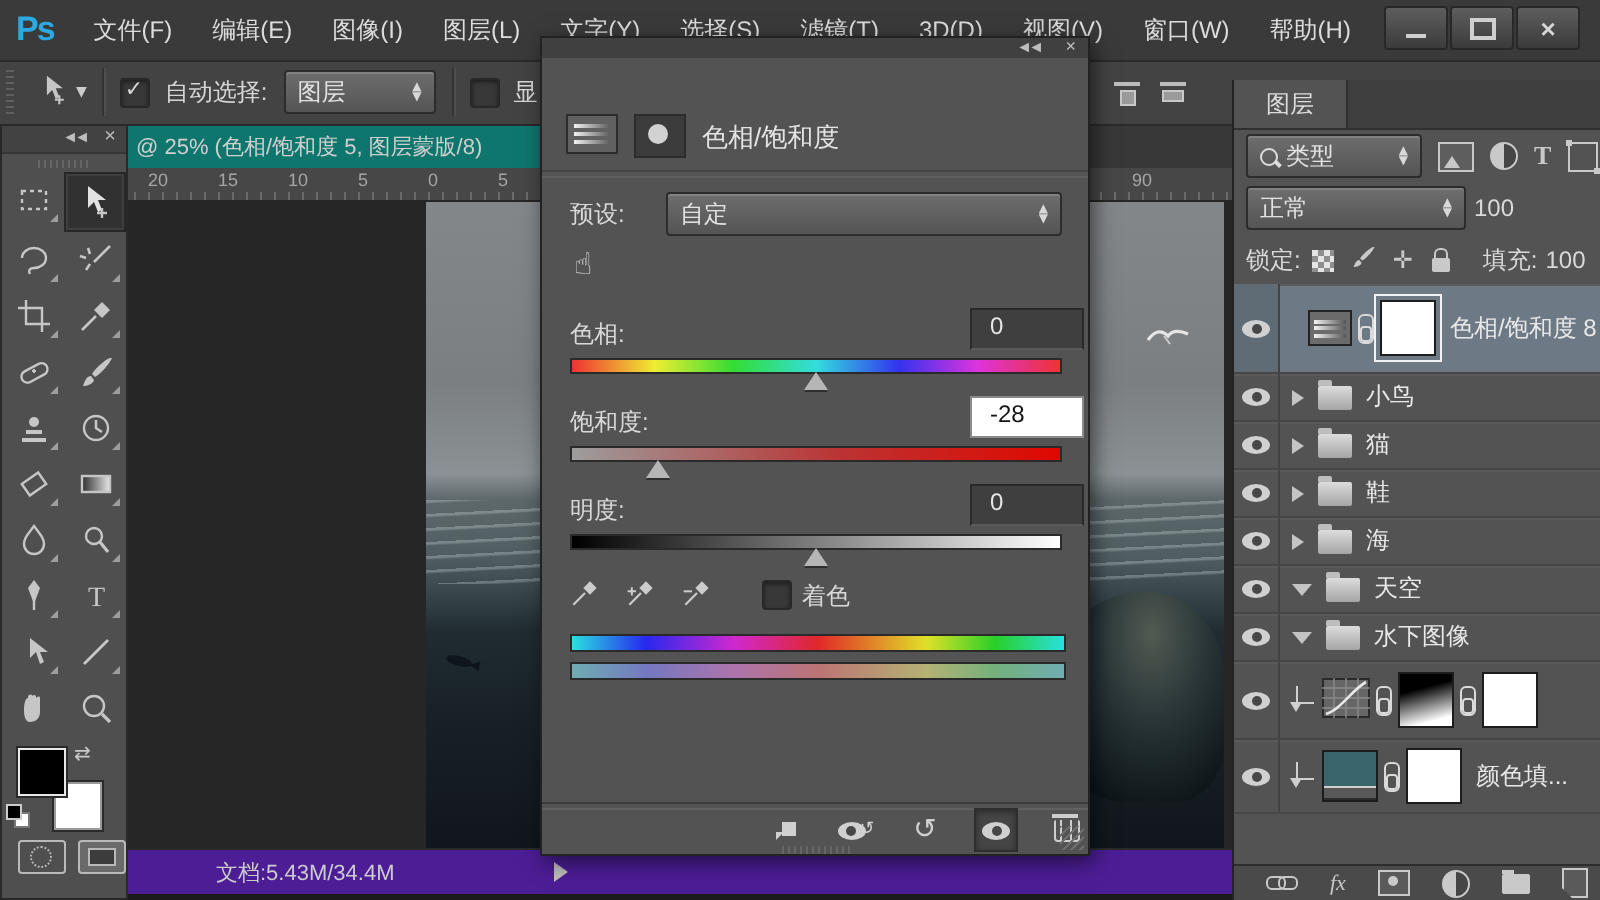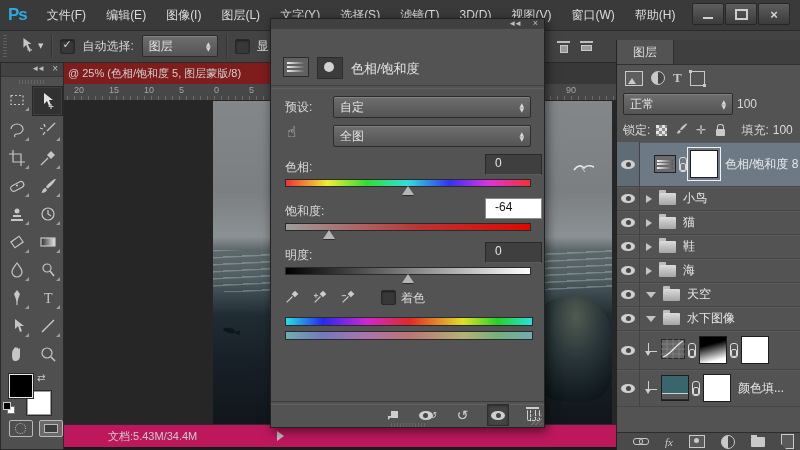--- a/index.html
+++ b/index.html
@@ -64,41 +64,41 @@
   .swapico::before{content:"⇄"}
   .miniswatch{position:absolute;left:2px;top:30px;width:12px;height:12px}
   .miniswatch::before{content:"";position:absolute;left:0;top:0;width:6px;height:6px;background:#000;border:1px solid #ccc;z-index:2}
   .miniswatch::after{content:"";position:absolute;left:4px;top:4px;width:6px;height:6px;background:#fff;border:1px solid #777}
   .qmask{position:absolute;left:8px;top:0;width:22px;height:15px;border:1px solid #b9b9b9;border-radius:2px}
   .qmask::after{content:"";position:absolute;left:5px;top:2px;width:9px;height:9px;border:1px dotted #b9b9b9;border-radius:50%}
   .scrmode{position:absolute;left:38px;top:0;width:22px;height:15px;border:1px solid #b9b9b9;border-radius:2px;background:#6a6a6a}
   .scrmode::after{content:"";position:absolute;left:4px;top:3px;width:12px;height:7px;background:#3c3c3c;border:1px solid #b9b9b9}
   
   .tabbar{left:64px;top:62px;width:552px;height:22px;background:#383838;border-bottom:1px solid #2b2b2b;z-index:2}
-  .doctab{position:absolute;left:0;top:0;height:22px;width:232px;background:#7f1d1d;
+  .doctab{position:absolute;left:0;top:0;height:22px;width:232px;background:#0f766e;
           border-right:1px solid #2b2b2b;display:flex;align-items:center;padding-left:4px;box-sizing:border-box}
   .doctab span{font-size:11px;color:#cfcfcf;white-space:nowrap;overflow:hidden}
   .ruler{left:64px;top:84px;width:552px;height:16px;background:#474747;border-bottom:1px solid #262626;z-index:2;
          background-image:repeating-linear-gradient(90deg,#6b6b6b 0 1px,transparent 1px 7px);
          background-size:100% 4px;background-position:3px 12px;background-repeat:no-repeat}
   .rnum{position:absolute;top:1px;font-size:9px;color:#a5a5a5}
   .canvas{left:64px;top:100px;width:552px;height:326px;background:#262626;z-index:1}
   .docimg{position:absolute;left:149px;top:0;width:399px;height:326px;
           background:linear-gradient(180deg,#84878a 0%,#7b7f82 28%,#8b9194 42%,#5d686b 46%,#4f5d61 55%,
                      #39474c 60%,#202c32 66%,#182027 80%,#10161b 100%)}
   .seafoam{position:absolute;left:0;top:46%;width:100%;height:13%;opacity:.5;
            background:repeating-linear-gradient(177deg,rgba(225,233,235,.55) 0 1px,rgba(225,233,235,0) 2px,transparent 7px)}
   .fish{position:absolute;left:10px;top:228px;width:13px;height:5px;background:#0e161b;border-radius:50%;transform:rotate(14deg)}
   .fish::after{content:"";position:absolute;right:-4px;top:0;border-top:3px solid transparent;
                border-bottom:2px solid transparent;border-right:5px solid #0e161b}
   .whale{position:absolute;right:0;top:196px;width:90px;height:105px;
          background:radial-gradient(ellipse at 60% 20%,#515b52 0%,#2a3639 35%,#0d1519 75%);
          border-radius:60% 45% 30% 50%}
   .bird{position:absolute;left:360px;top:62px}
-  .statusbar{left:64px;top:424px;width:552px;height:22px;background:#be185d;border-top:1px solid #2b2b2b;
+  .statusbar{left:64px;top:424px;width:552px;height:22px;background:#4c1d95;border-top:1px solid #2b2b2b;
              z-index:3;display:flex;align-items:center}
   .statustext{margin-left:44px;font-size:11px;color:#cccccc}
   .statusplay{margin-left:80px;border-top:5px solid transparent;border-bottom:5px solid transparent;border-left:7px solid #bdbdbd}
   
   .props{left:270px;top:18px;width:275px;height:410px;background:#535353;border:1px solid #222;
          box-sizing:border-box;box-shadow:2px 3px 10px rgba(0,0,0,.55);z-index:20}
   .p-head{position:absolute;left:0;top:0;width:100%;height:10px;background:#404040}
   .p-head .cc{position:absolute;right:24px;top:0;font-size:8px;color:#bdbdbd;letter-spacing:-2px}
   .p-head .cc::before{content:"◄◄"}
   .p-head .xx{position:absolute;right:6px;top:-1px;font-size:9px;color:#bdbdbd}
@@ -459,34 +459,30 @@
   <span class="p-title">色相/饱和度</span>
   <div class="psep" style="top:66px"></div>
 
   <span class="plabel" style="left:14px;top:80px">预设:</span>
   <span class="dd" style="position:absolute;left:62px;top:77px;width:184px">
     <span>自定</span>
     <span class="ud"></span>
   </span>
 
   <span class="hand" style="position:absolute;left:16px;top:104px"></span>
-  <span class="dd" style="position:absolute;left:62px;top:106px;width:184px">
-    <span>全图</span>
-    <span class="ud"></span>
-  </span>
 
   <span class="plabel" style="left:14px;top:140px">色相:</span>
   <span class="valbox" style="left:214px;top:135px">0</span>
   <div class="slider" style="top:160px">
     <div class="track t-hue"></div>
     <div class="thumb" style="left:50%"></div>
   </div>
 
   <span class="plabel" style="left:14px;top:184px">饱和度:</span>
-  <span class="valbox focus" style="left:214px;top:179px">-64</span>
+  <span class="valbox focus" style="left:214px;top:179px">-28</span>
   <div class="slider" style="top:204px">
     <div class="track t-sat"></div>
     <div class="thumb" style="left:18%"></div>
   </div>
 
   <span class="plabel" style="left:14px;top:228px">明度:</span>
   <span class="valbox" style="left:214px;top:223px">0</span>
   <div class="slider" style="top:248px">
     <div class="track t-lig"></div>
     <div class="thumb" style="left:50%"></div>
@@ -536,20 +532,25 @@
   </div>
   <span class="p-cgrip"></span>
   <span class="p-grip"></span>
 </div>
 
 <div class="abs layers">
   <div class="l-tabbar">
     <span class="l-tab">图层</span>
   </div>
   <div class="l-row" style="top:27px;height:22px">
+    <span class="dd" style="width:74px;margin-left:6px">
+      <span class="srch"></span>
+      <span>类型</span>
+      <span class="ud"></span>
+    </span>
     <span class="fico picico"></span>
     <span class="fico halfc"></span>
     <span class="fico tico"></span>
     <span class="fico frameico"></span>
   </div>
   <div class="l-row" style="top:53px;height:22px">
     <span class="dd" style="width:96px;margin-left:6px">
       <span>正常</span>
       <span class="ud"></span>
     </span>

